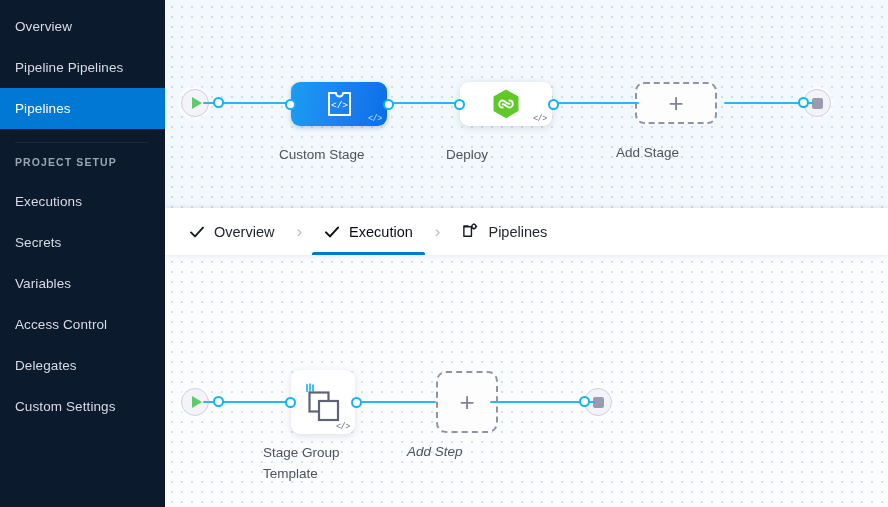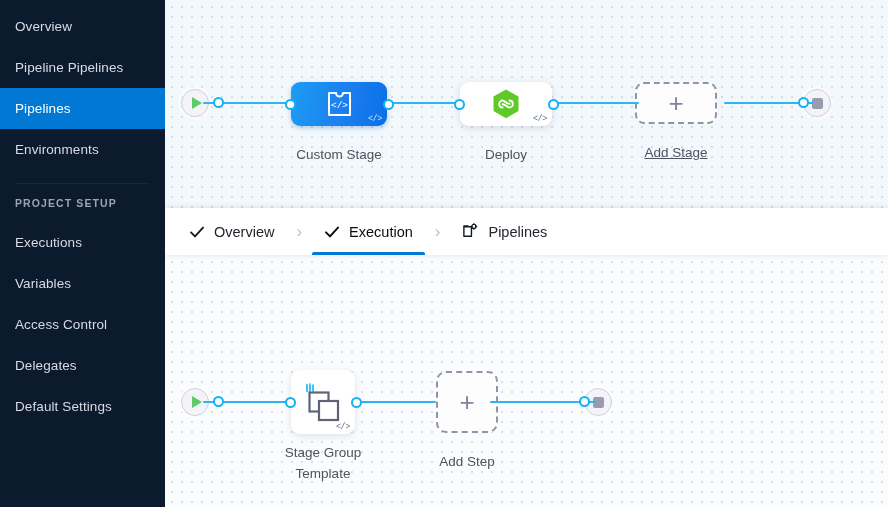--- a/index.html
+++ b/index.html
@@ -162,21 +162,21 @@
   .tpl-badge {
     position: absolute; right: 5px; bottom: 2px;
     font-size: 8.5px; letter-spacing: -.4px;
     color: #6b7385;
     font-family: "Liberation Mono", monospace;
   }
   .tpl-badge.on-blue { color: #bfe0fb; }
 
   .node-label {
     position: absolute;
-    text-align: center;
+    text-align: left;
     font-size: 13.5px;
     color: #50525f;
     line-height: 21px;
     white-space: pre-line;
   }
 
   .step-box {
     width: 64px; height: 64px;
     background: #ffffff;
     border-radius: 9px;
@@ -201,42 +201,42 @@
   <nav class="sidebar">
     <div class="nav-item">
       <span>Overview</span>
     </div>
     <div class="nav-item">
       <span>Pipeline Pipelines</span>
     </div>
     <div class="nav-item active">
       <span>Pipelines</span>
     </div>
-    <div class="nav-item">
-      <span>Environments</span>
-    </div>
 
     <div class="nav-divider"></div>
 
     <div class="nav-section">PROJECT SETUP</div>
 
     <div class="nav-item">
       <span>Executions</span>
     </div>
     <div class="nav-item">
+      <span>Secrets</span>
+    </div>
+    <div class="nav-item">
       <span>Variables</span>
     </div>
     <div class="nav-item">
       <span>Access Control</span>
     </div>
     <div class="nav-item">
       <span>Delegates</span>
     </div>
     <div class="nav-item">
-      <span>Default Settings</span>
+      <span>Custom Settings</span>
     </div>
   </nav>
 
   <div class="pane">
 
     <div class="canvas-top">
 
       <div class="edge" style="left:38px; top:102px; width:95px;"></div>
       <div class="edge" style="left:224px; top:102px; width:75px;"></div>
       <div class="edge" style="left:389px; top:102px; width:85px;"></div>
@@ -273,21 +273,21 @@
         </div>
         <div class="port" style="left:-6px; top:17px;"></div>
         <div class="port" style="left:88px; top:17px;"></div>
         <div class="node-label" style="left:-14px; top:62px; width:120px;">Deploy</div>
       </div>
 
       <div class="node" style="left:470px; top:82px;">
         <div class="stage-dashed">
           <span class="plus-glyph">+</span>
         </div>
-        <div class="node-label" style="left:-19px; top:60px; width:120px;text-decoration:underline;">Add Stage</div>
+        <div class="node-label" style="left:-19px; top:60px; width:120px;">Add Stage</div>
       </div>
 
       <div class="node" style="left:638px; top:89px;">
         <div class="terminal">
           <div class="stop-sq"></div>
         </div>
         <div class="port" style="left:-5px; top:8px;"></div>
       </div>
     </div>
 
@@ -347,21 +347,21 @@
         <div class="port" style="left:-6px; top:27px;"></div>
         <div class="port" style="left:60px; top:27px;"></div>
         <div class="node-label" style="left:-28px; top:72px; width:120px;">Stage Group
 Template</div>
       </div>
 
       <div class="node" style="left:271px; top:116px;">
         <div class="step-dashed">
           <span class="plus-glyph">+</span>
         </div>
-        <div class="node-label" style="left:-29px; top:80px; width:120px;">Add Step</div>
+        <div class="node-label" style="left:-29px; top:70px; width:120px;font-style:italic;">Add Step</div>
       </div>
 
       <div class="node" style="left:419px; top:133px;">
         <div class="terminal">
           <div class="stop-sq"></div>
         </div>
         <div class="port" style="left:-5px; top:8px;"></div>
       </div>
     </div>
 

